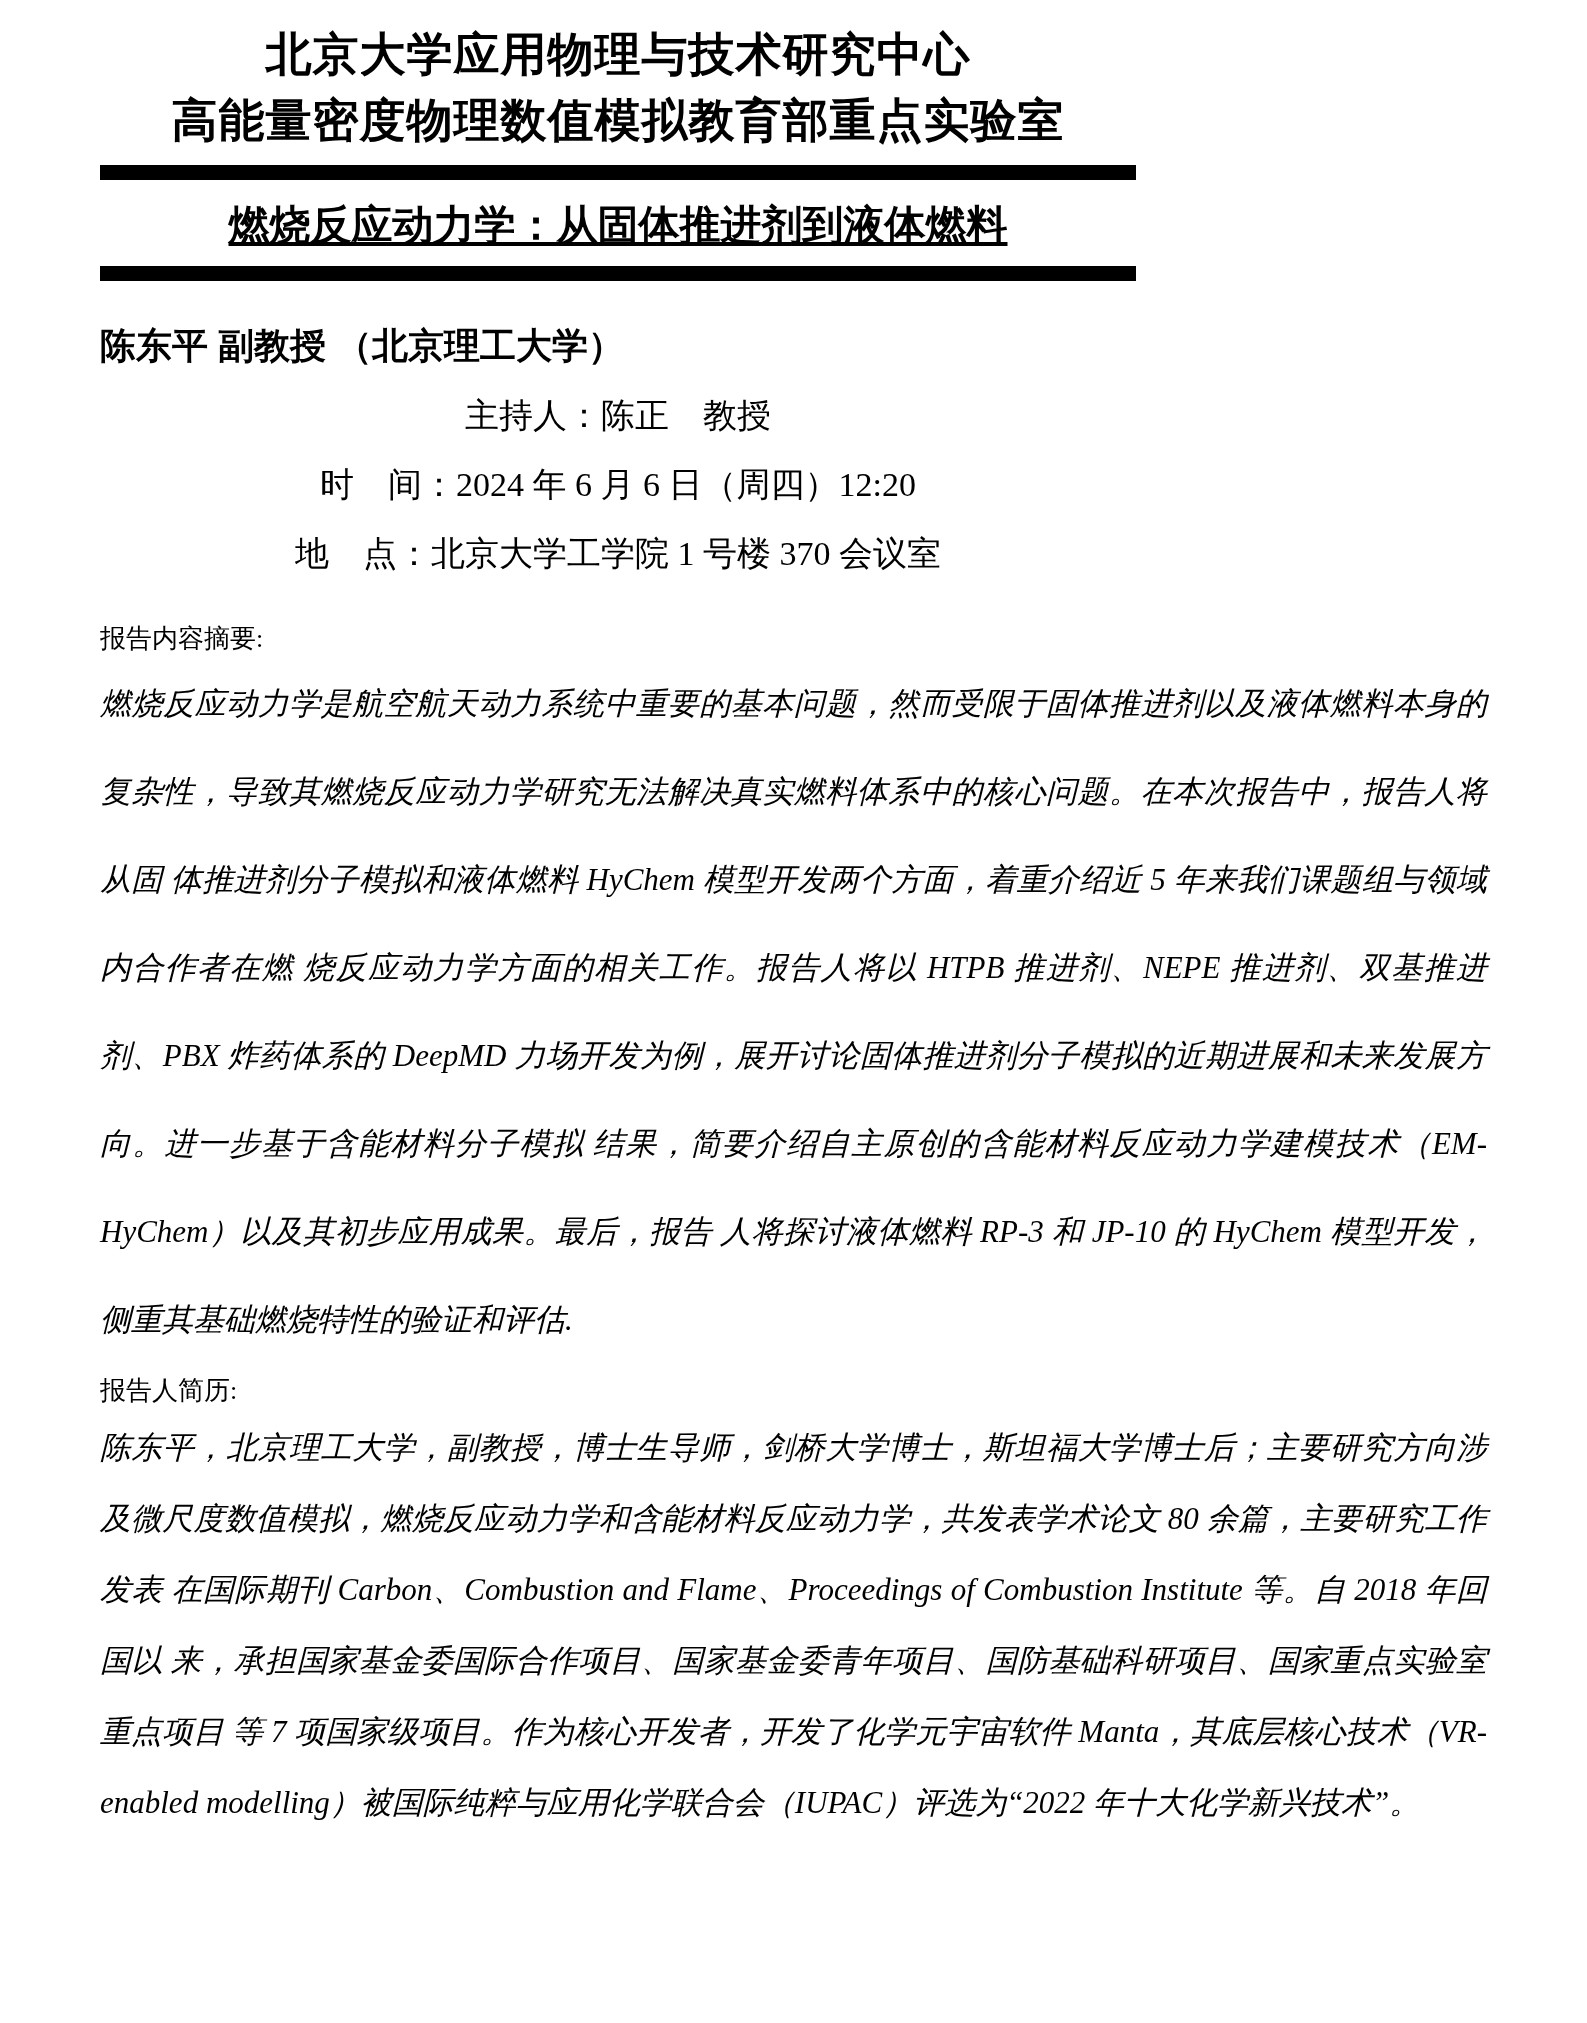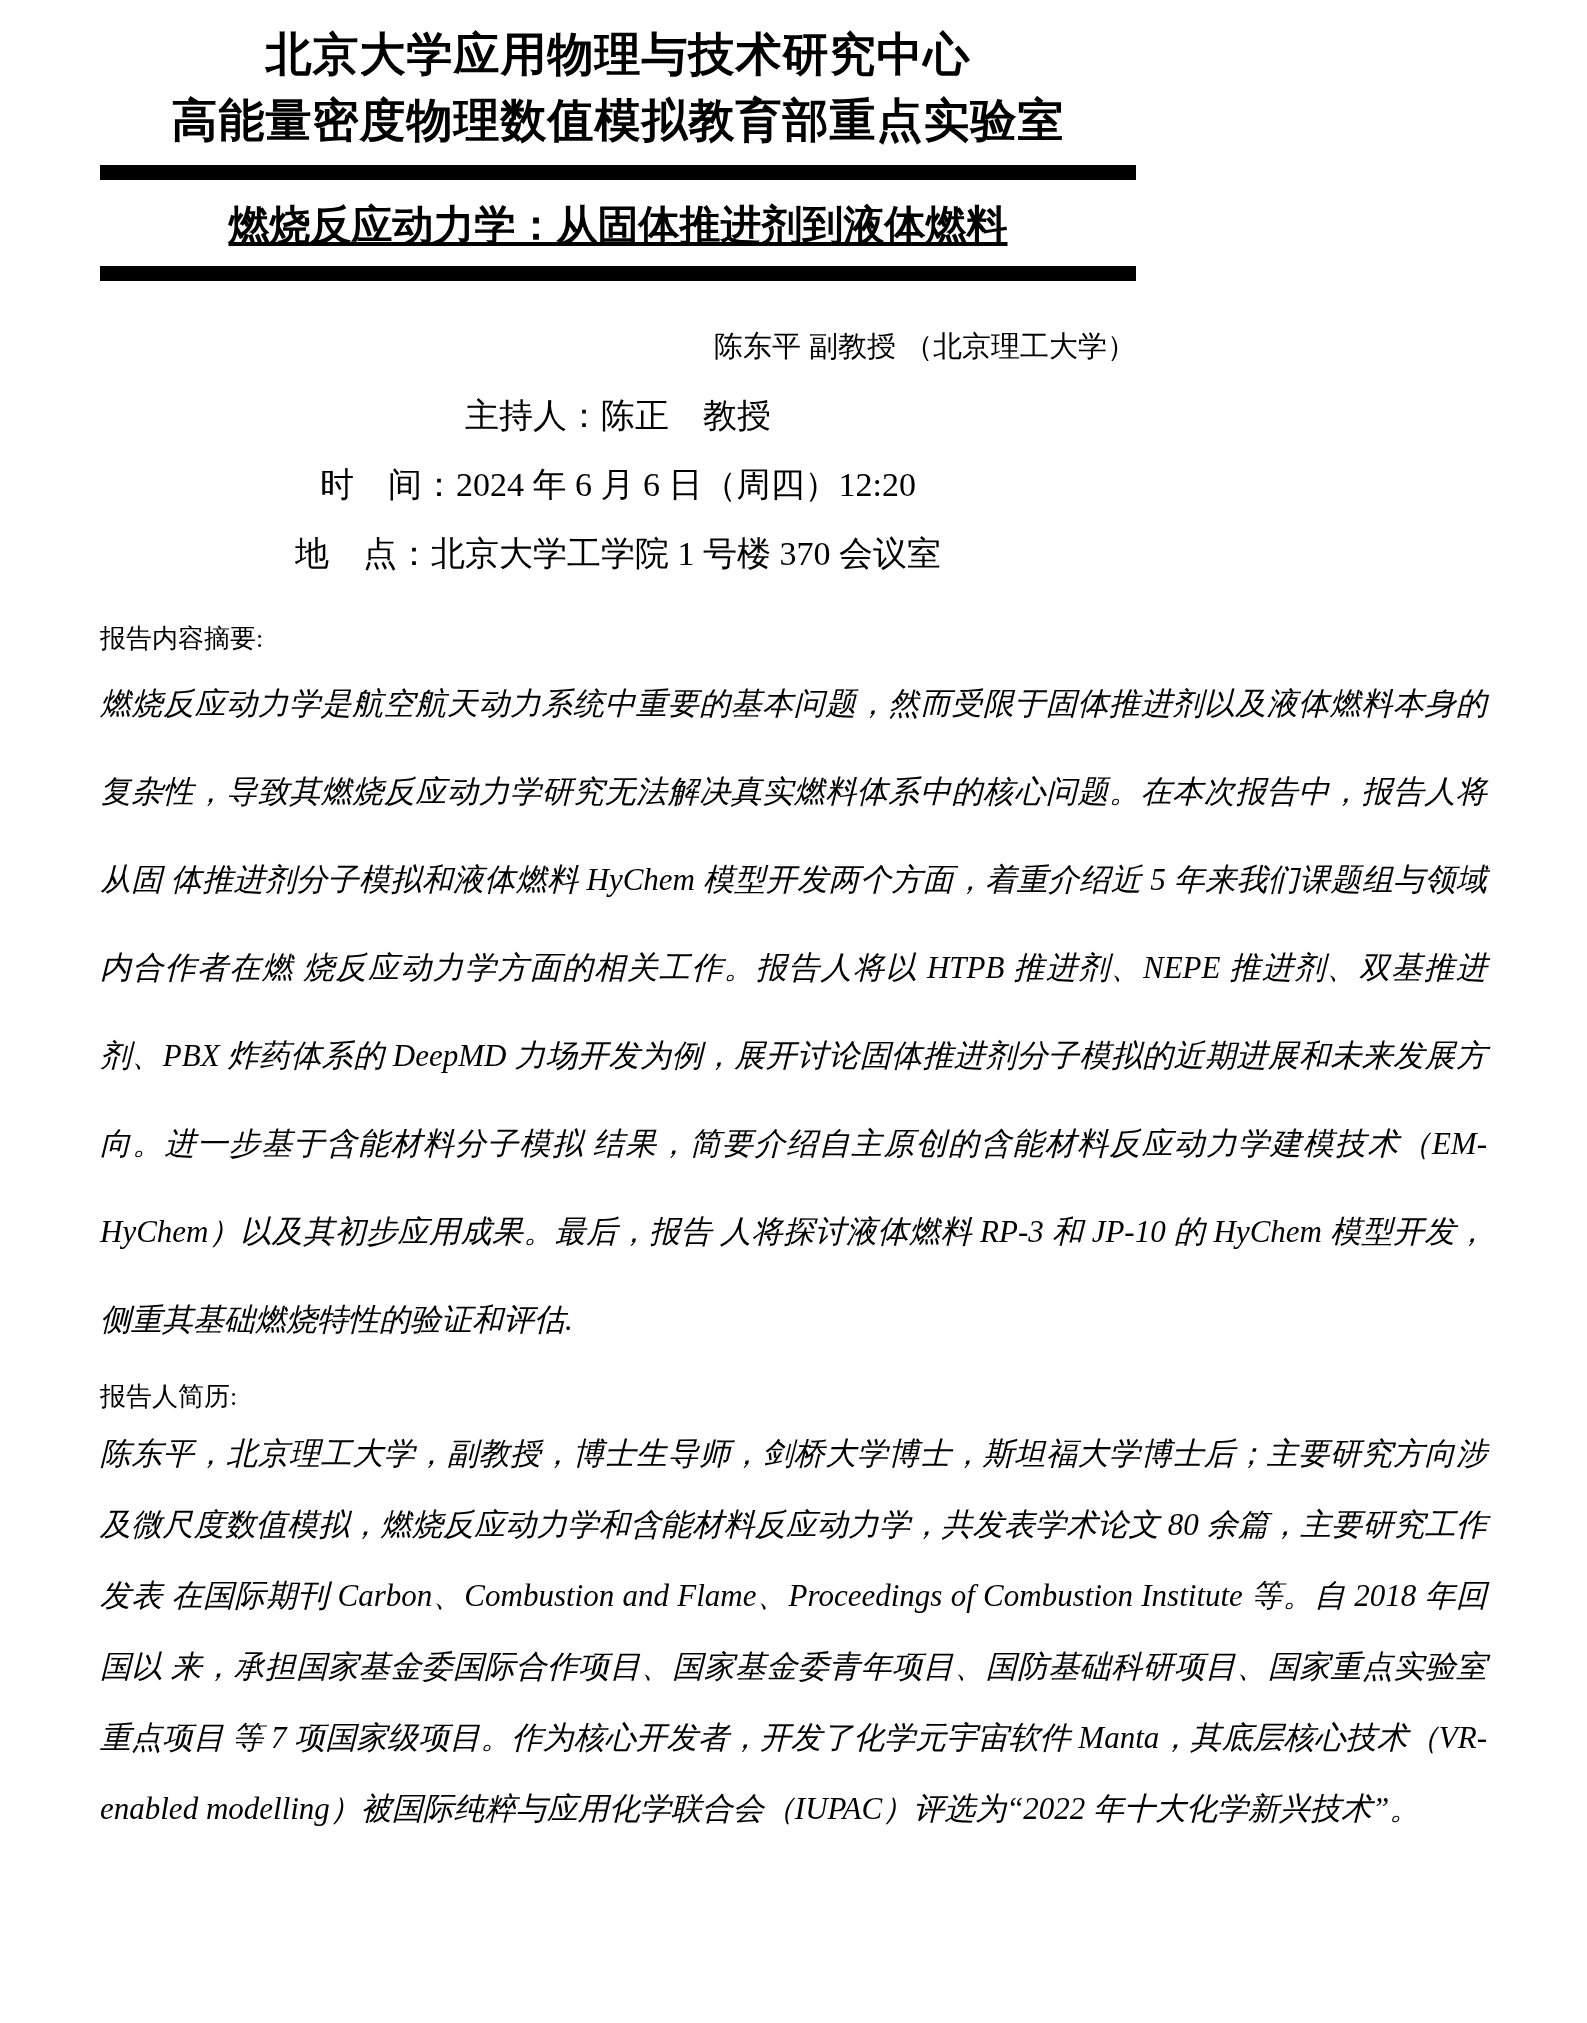--- a/index.html
+++ b/index.html
@@ -38,42 +38,42 @@
     font-family: "Liberation Sans", sans-serif;
     font-weight: bold;
     font-size: 41px;
     line-height: 46px;
     text-align: center;
     margin: 22px 0 18px 0;
     text-decoration: underline;
   }
   .speaker {
     font-family: "Liberation Sans", sans-serif;
-    font-weight: normal;
-    font-size: 29px;
+    font-weight: bold;
+    font-size: 36px;
     line-height: 42px;
-    text-align: right;
+    text-align: left;
     margin-top: 44px;
   }
   .info-line {
     font-family: "Liberation Serif", serif;
     font-size: 34px;
     line-height: 40px;
     text-align: center;
     margin-top: 29px;
   }
   .section-heading {
     font-family: "Liberation Serif", serif;
     font-weight: normal;
     font-size: 26px;
     line-height: 42px;
     margin: 44px 0 0 0;
   }
   .section-heading.bio {
-    margin-top: 12px;
+    margin-top: 6px;
   }
   .para {
     font-family: "Liberation Serif", serif;
     font-size: 31px;
     margin: 0;
     text-align: justify;
     color: #000000;
     font-style: italic;
   }
   .para.abstract {

